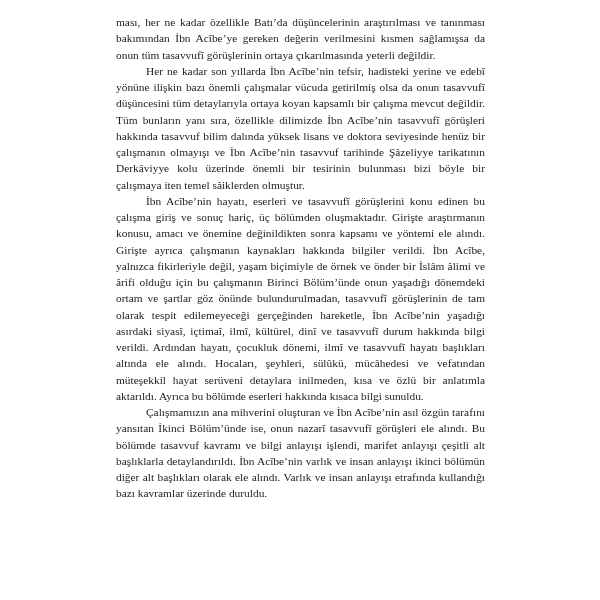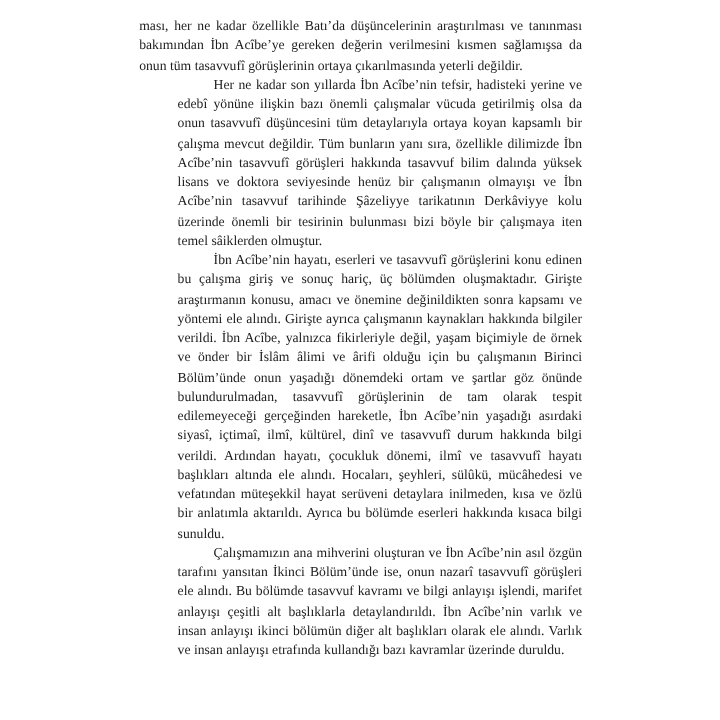--- a/index.html
+++ b/index.html
@@ -35,21 +35,20 @@
     line-height: 16.25px;
     color: #1c1c1c;
     -webkit-font-smoothing: antialiased;
     hyphens: none;
   }
   .para.indent {
     text-indent: 30px;
   }
   .para + .para {
     margin-top: 0px;
-    margin-left: 32px;
   }
   
   .para::after {
     content: "";
     display: inline-block;
     width: 100%;
   }
   .para.no-stretch::after {
     content: none;
   }

